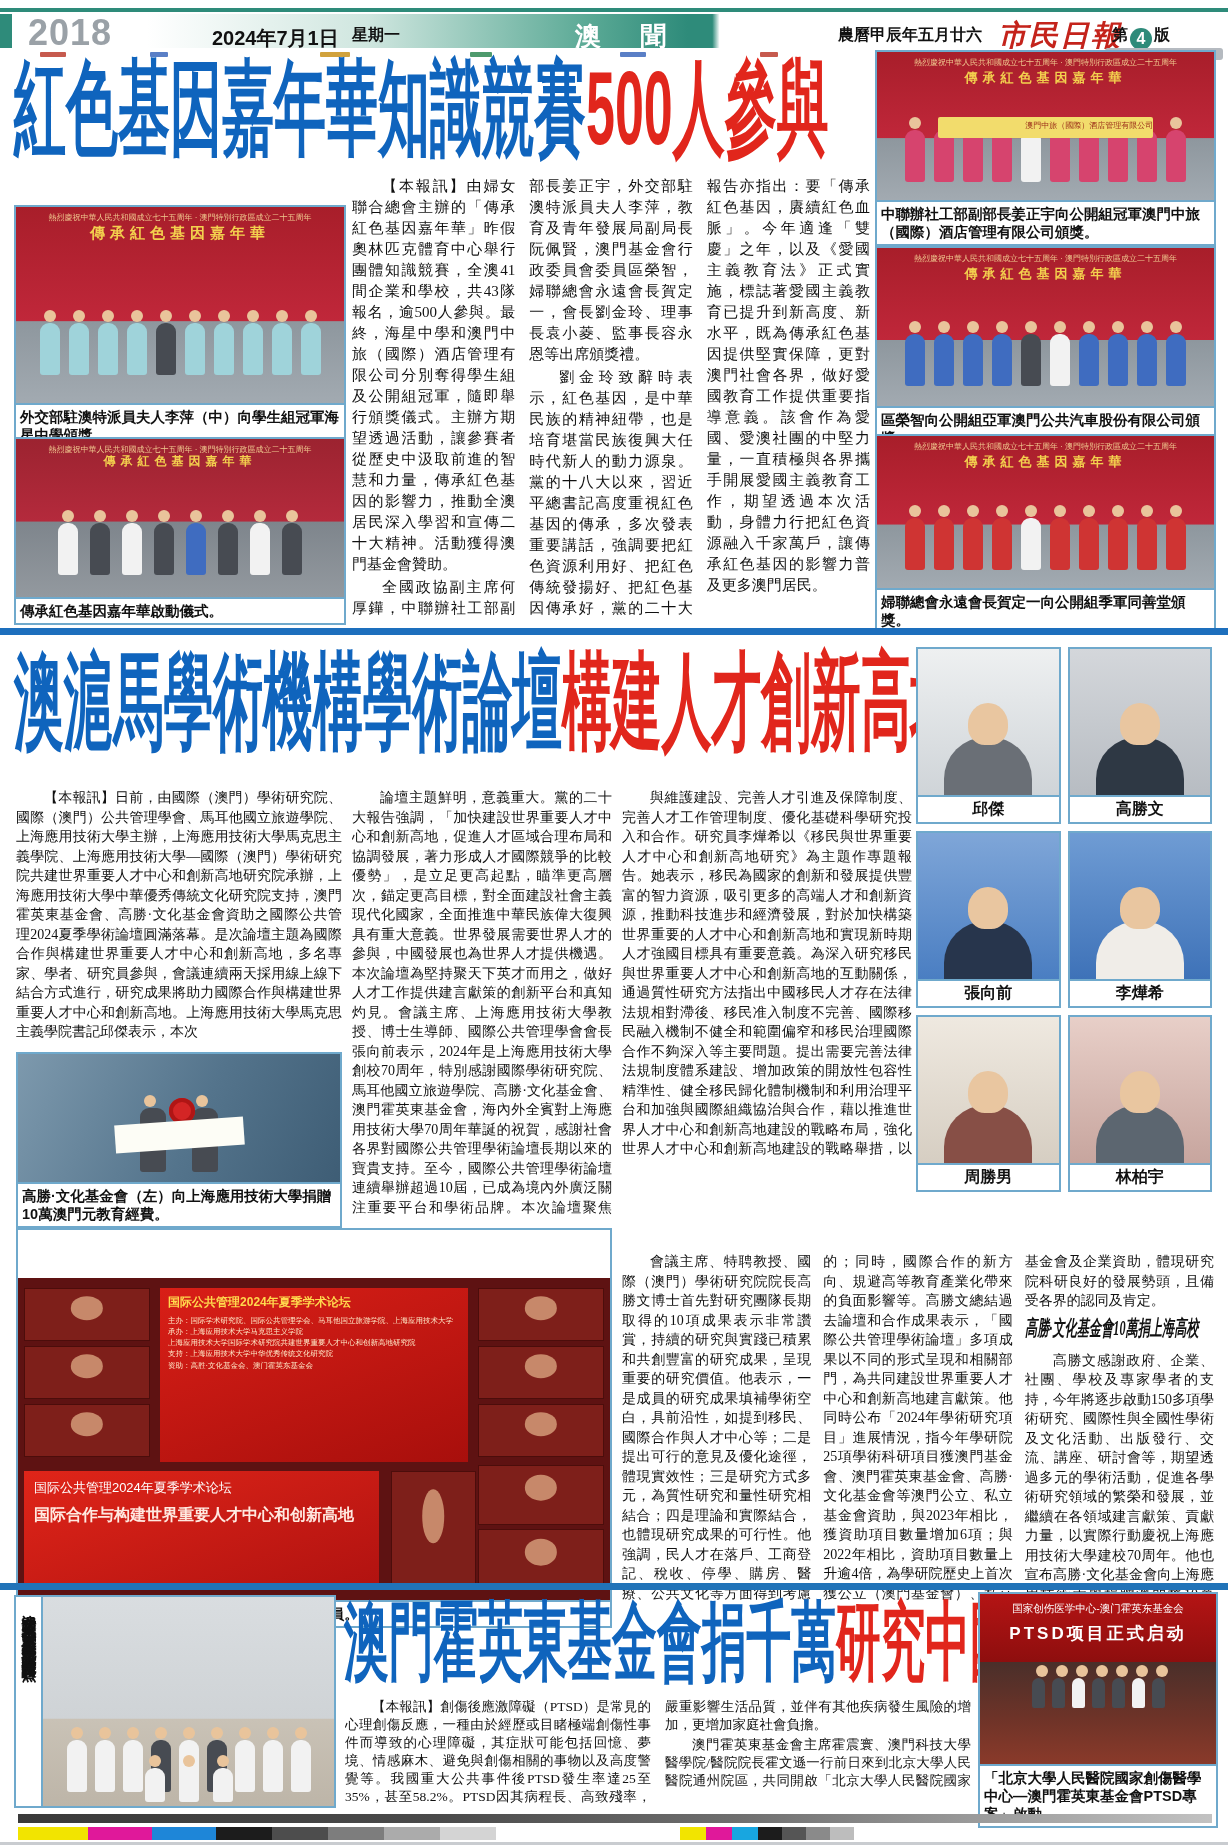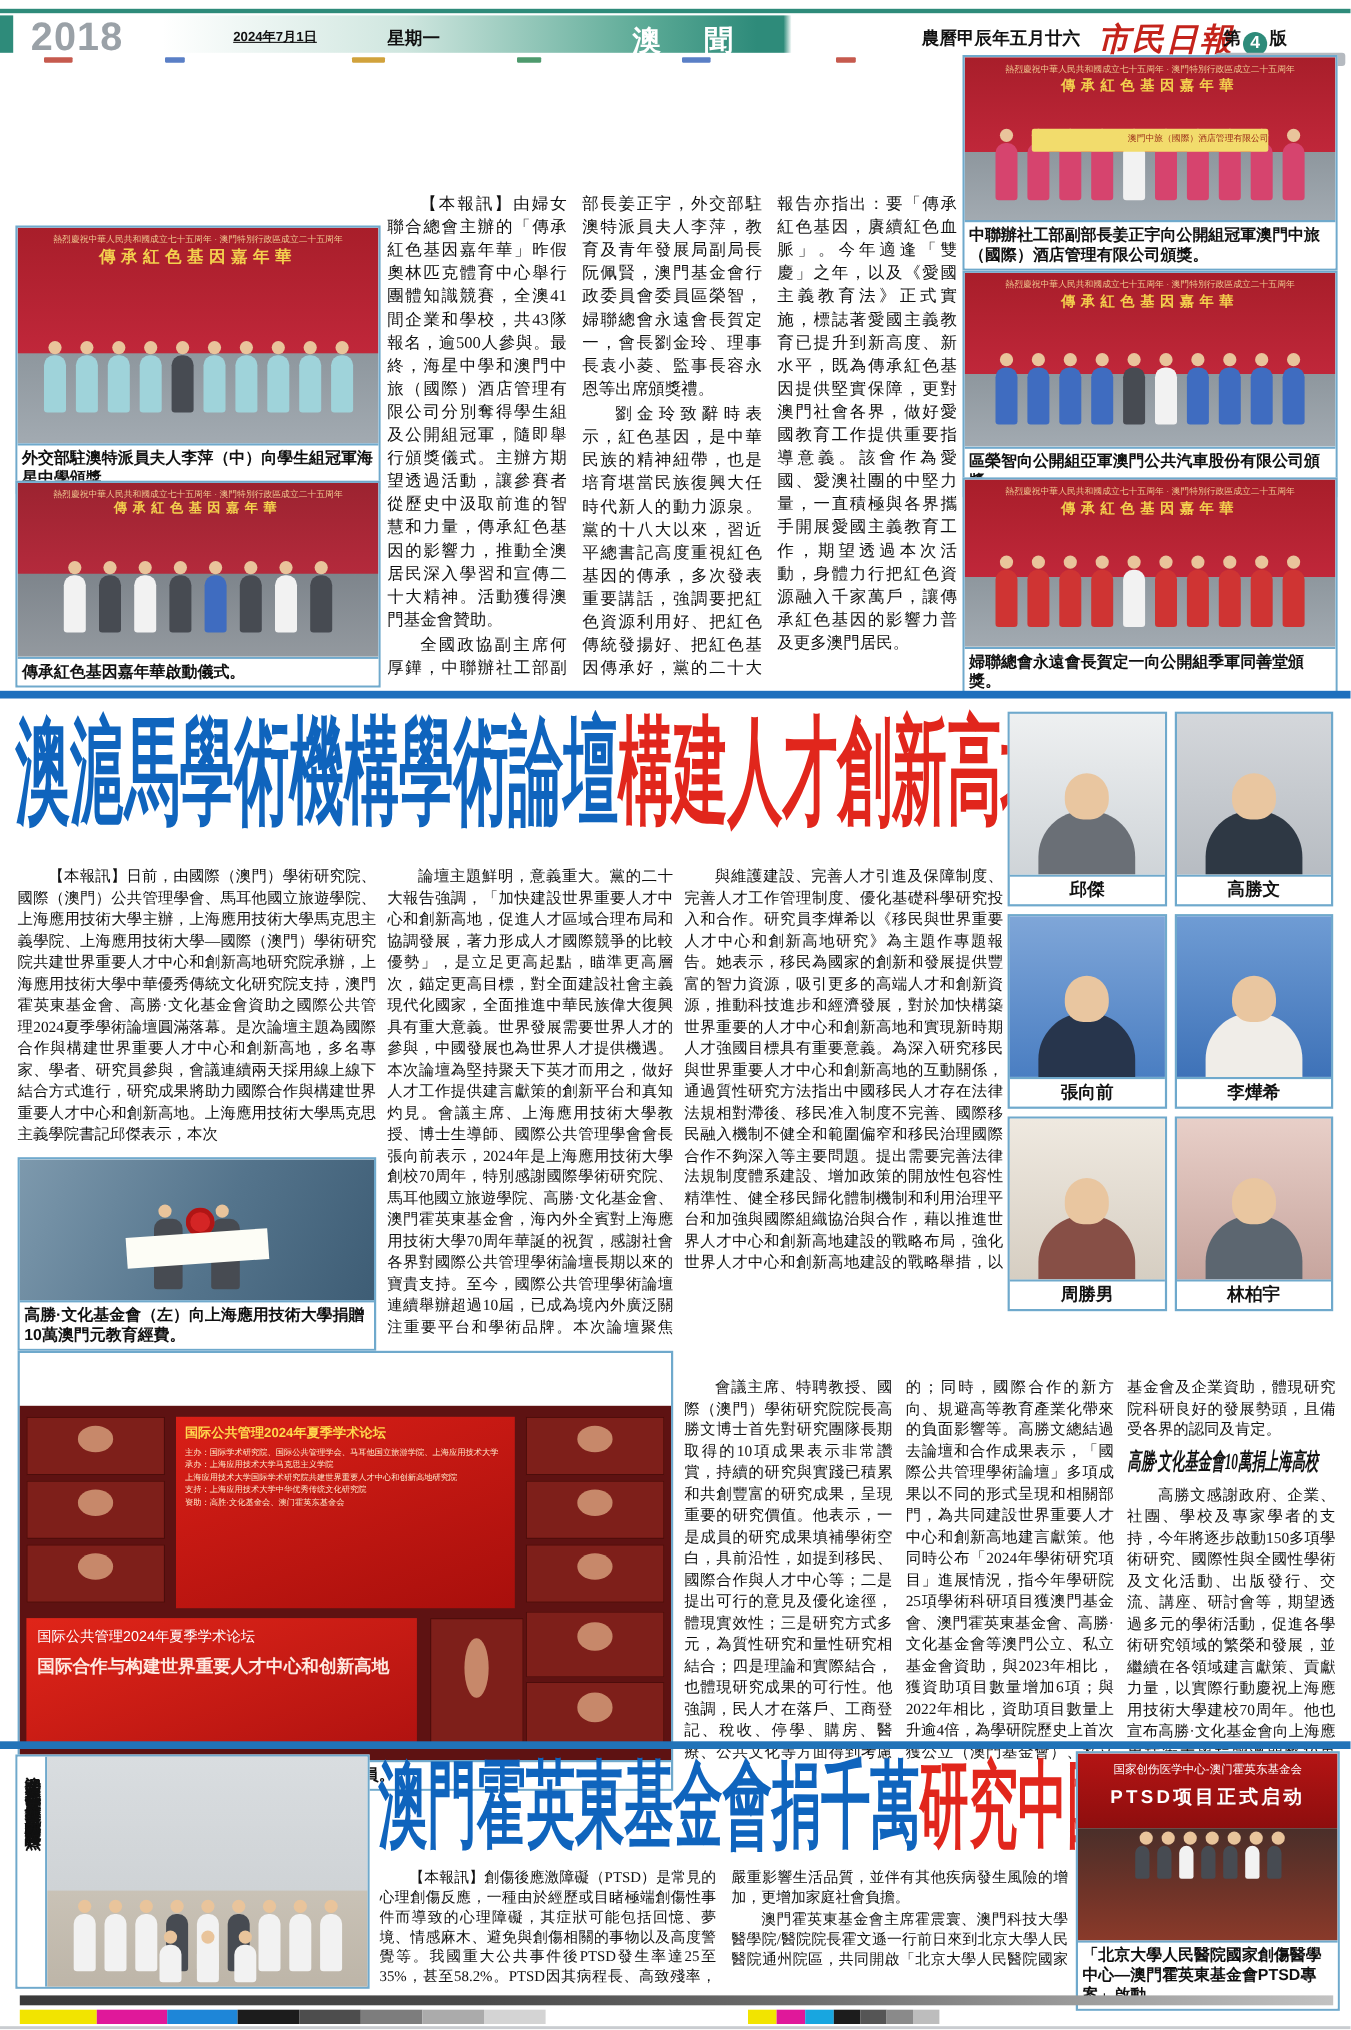--- a/index.html
+++ b/index.html
@@ -6,21 +6,21 @@
   #page{position:relative;width:1228px;height:1845px;background:#fff;overflow:hidden;
         font-family:"Liberation Serif","DejaVu Serif",serif;color:#111;}
   .abs{position:absolute;}
   
   .topline{left:0;top:8px;width:1228px;height:4px;background:#2e8b7a;}
   .band{left:0;top:14px;width:1228px;height:34px;
         background:linear-gradient(90deg,#ffffff 0%,#ffffff 12%,#cfe6df 30%,#5aa995 48%,#2e8b7a 56%,#2e8b7a 58%,#ffffff 58.6%,#ffffff 100%);}
   .corner{left:0;top:14px;width:12px;height:34px;background:#2e8b7a;}
   .yr{left:28px;top:12px;font-family:"Liberation Sans","DejaVu Sans",sans-serif;
       font-size:36px;font-weight:900;color:#9aa1a7;letter-spacing:1px;}
-  .hdate{left:212px;top:25px;font-family:"Liberation Sans","DejaVu Sans",sans-serif;font-size:12px;font-weight:700;text-decoration:underline;}
+  .hdate{left:212px;top:25px;font-family:"Liberation Sans","DejaVu Sans",sans-serif;font-size:20px;font-weight:700;}
   .hweek{left:352px;top:25px;font-family:"Liberation Sans","DejaVu Sans",sans-serif;font-size:16px;font-weight:700;}
   .sec{left:575px;top:19px;font-family:"Liberation Sans","DejaVu Sans",sans-serif;
        font-size:26px;font-weight:900;color:#fff;letter-spacing:16px;}
   .lunar{left:838px;top:25px;font-family:"Liberation Sans","DejaVu Sans",sans-serif;font-size:16px;font-weight:700;}
   .mast{left:998px;top:16px;font-size:29px;font-weight:900;color:#c4231b;font-style:italic;letter-spacing:2px;}
   .pageno{left:1112px;top:25px;font-family:"Liberation Sans","DejaVu Sans",sans-serif;font-size:16px;font-weight:700;}
   .pgc{display:inline-block;width:22px;height:22px;border-radius:50%;background:#2e8b7a;color:#fff;
        text-align:center;line-height:22px;vertical-align:-4px;margin:0 2px;}
   .scrapstrip{left:0;top:50px;width:1228px;height:9px;}
   .scrap{position:absolute;top:2px;height:5px;border-radius:1px;}
@@ -122,20 +122,23 @@
     <div class="scrap" style="left:150px;width:18px;background:#5a7fc6;"></div>
     <div class="scrap" style="left:320px;width:30px;background:#d1a23c;"></div>
     <div class="scrap" style="left:470px;width:22px;background:#4e9a6d;"></div>
     <div class="scrap" style="left:620px;width:26px;background:#5a7fc6;"></div>
     <div class="scrap" style="left:760px;width:18px;background:#c65a4e;"></div>
     <div class="scrap" style="left:880px;width:24px;background:#7a6ec0;"></div>
     <div class="scrap" style="left:990px;width:20px;background:#d1663c;"></div>
   </div>
   <div class="abs graybox"></div>
 
+  <div class="abs" id="h1box">
+    <div class="bigh"><span class="hb">紅色基因嘉年華知識競賽</span><span class="hr">500人參與</span></div>
+  </div>
 
   <div class="abs pframe" style="left:14px;top:205px;width:332px;">
     <div class="photo" style="height:196px;">
       <div class="stage"></div>
       <div class="bline">熱烈慶祝中華人民共和國成立七十五周年 · 澳門特別行政區成立二十五周年</div>
       <div class="btitle">傳承紅色基因嘉年華</div>
       <div class="crowd" style="bottom:28px;">
         <div class="pn c-cyan"></div>
           <div class="pn c-cyan"></div>
           <div class="pn c-cyan"></div>

